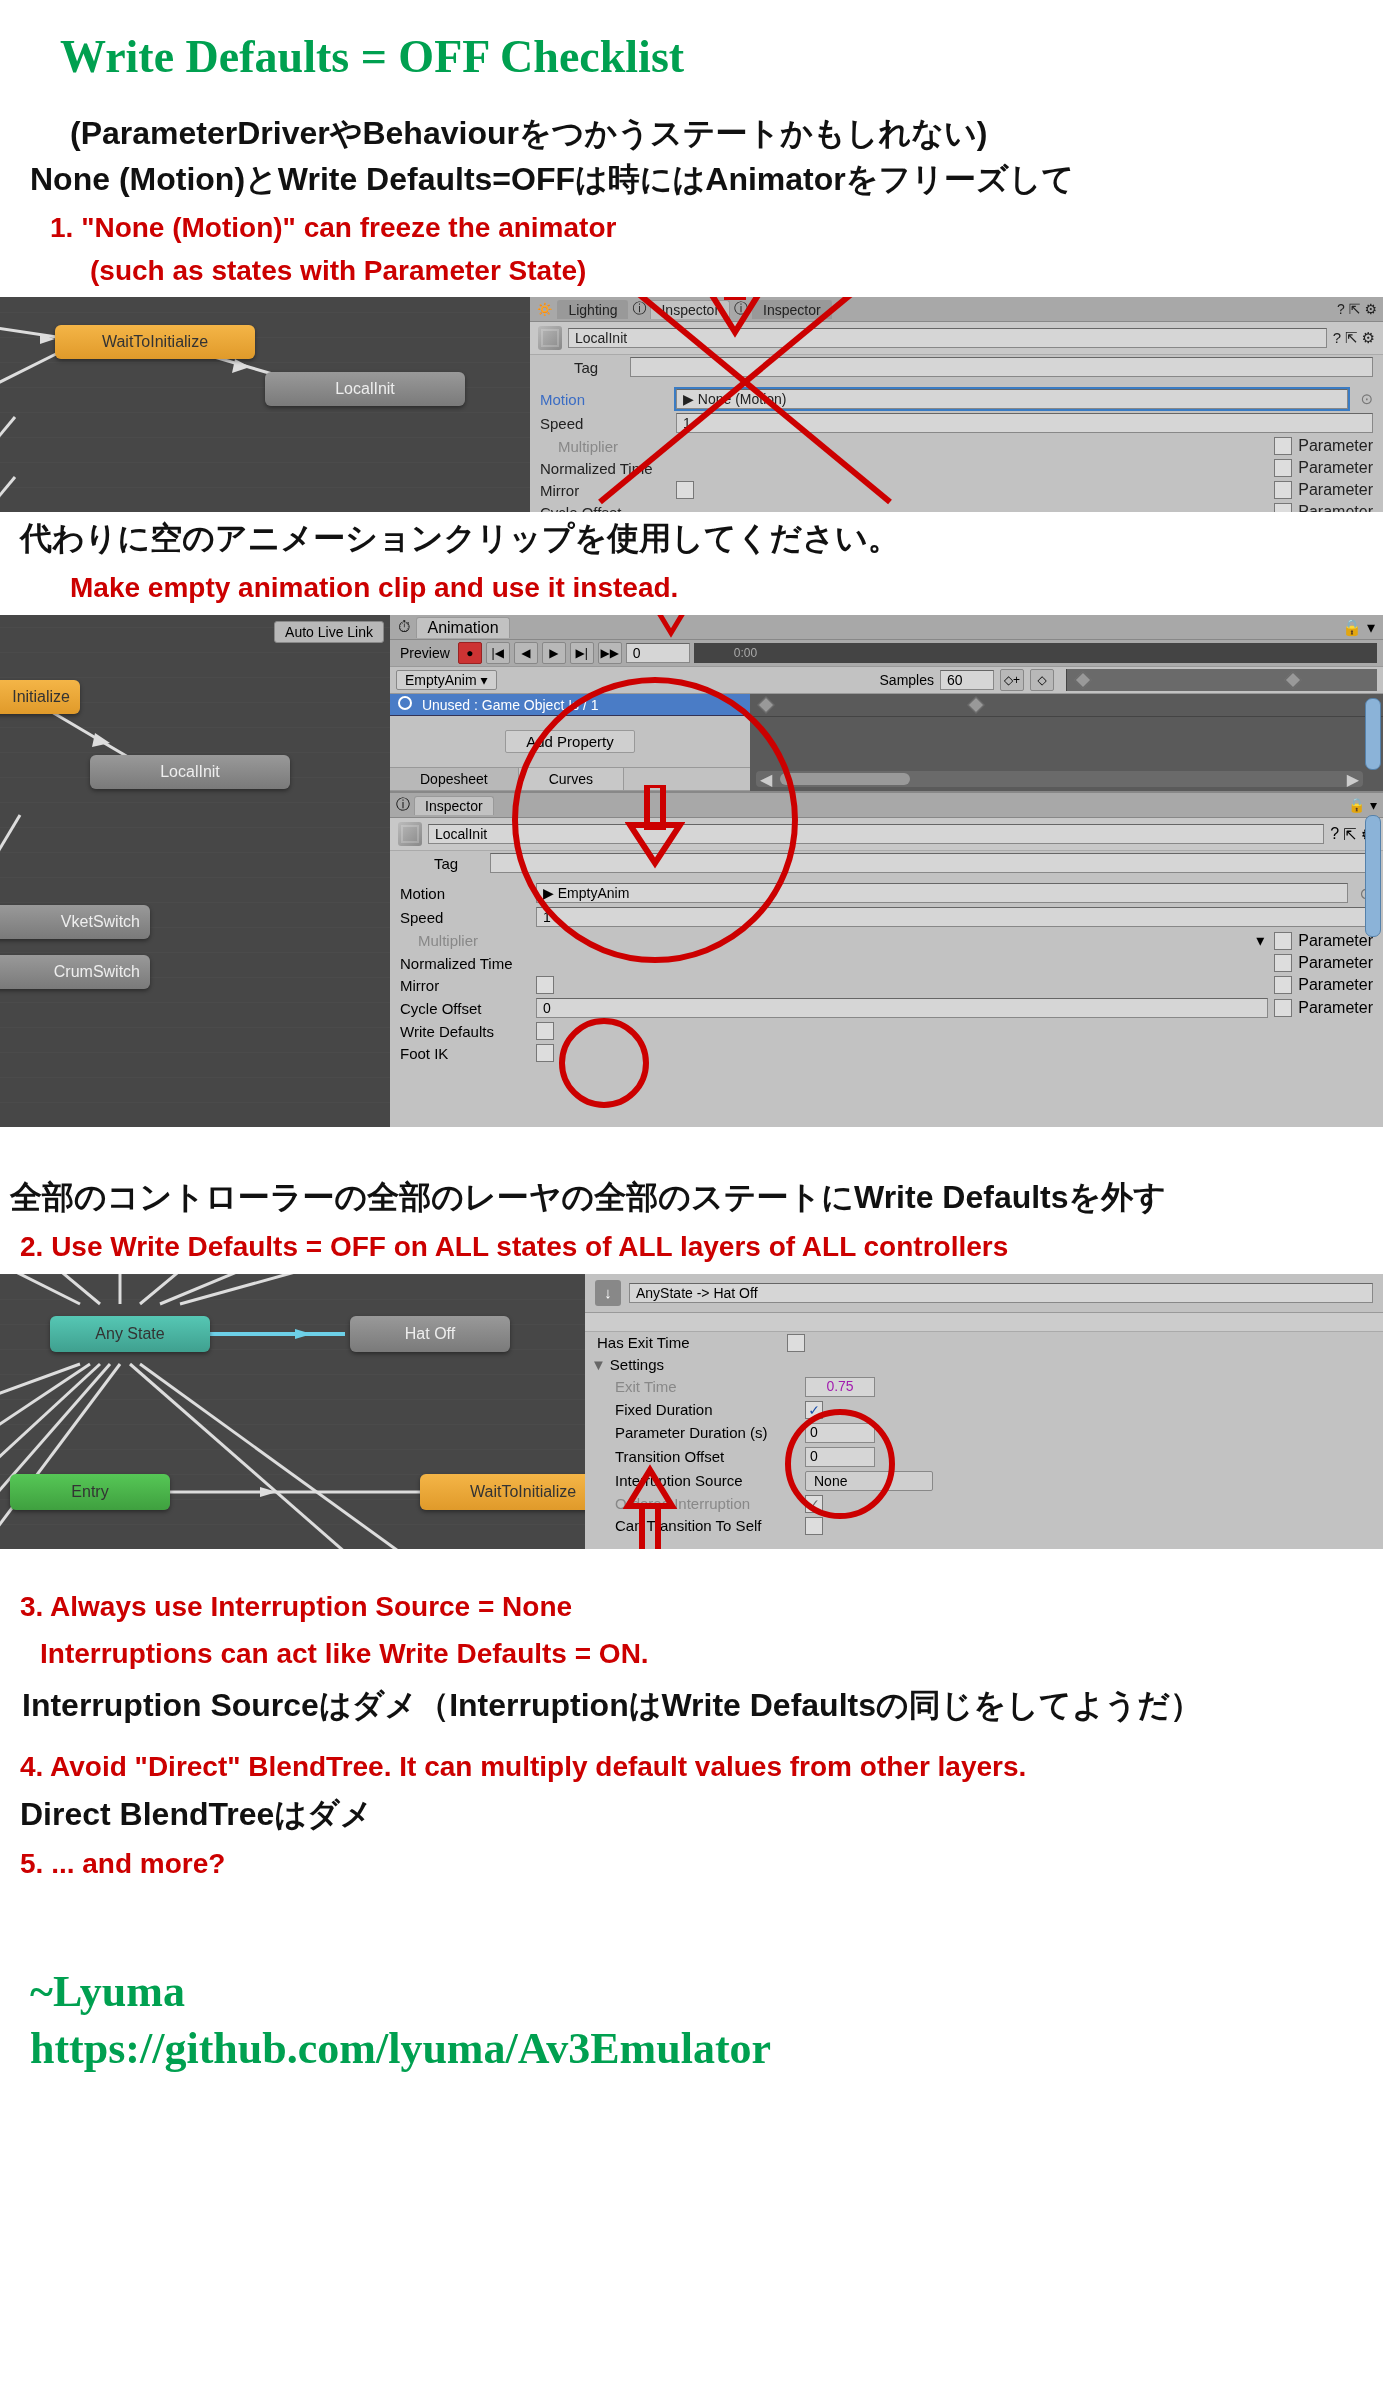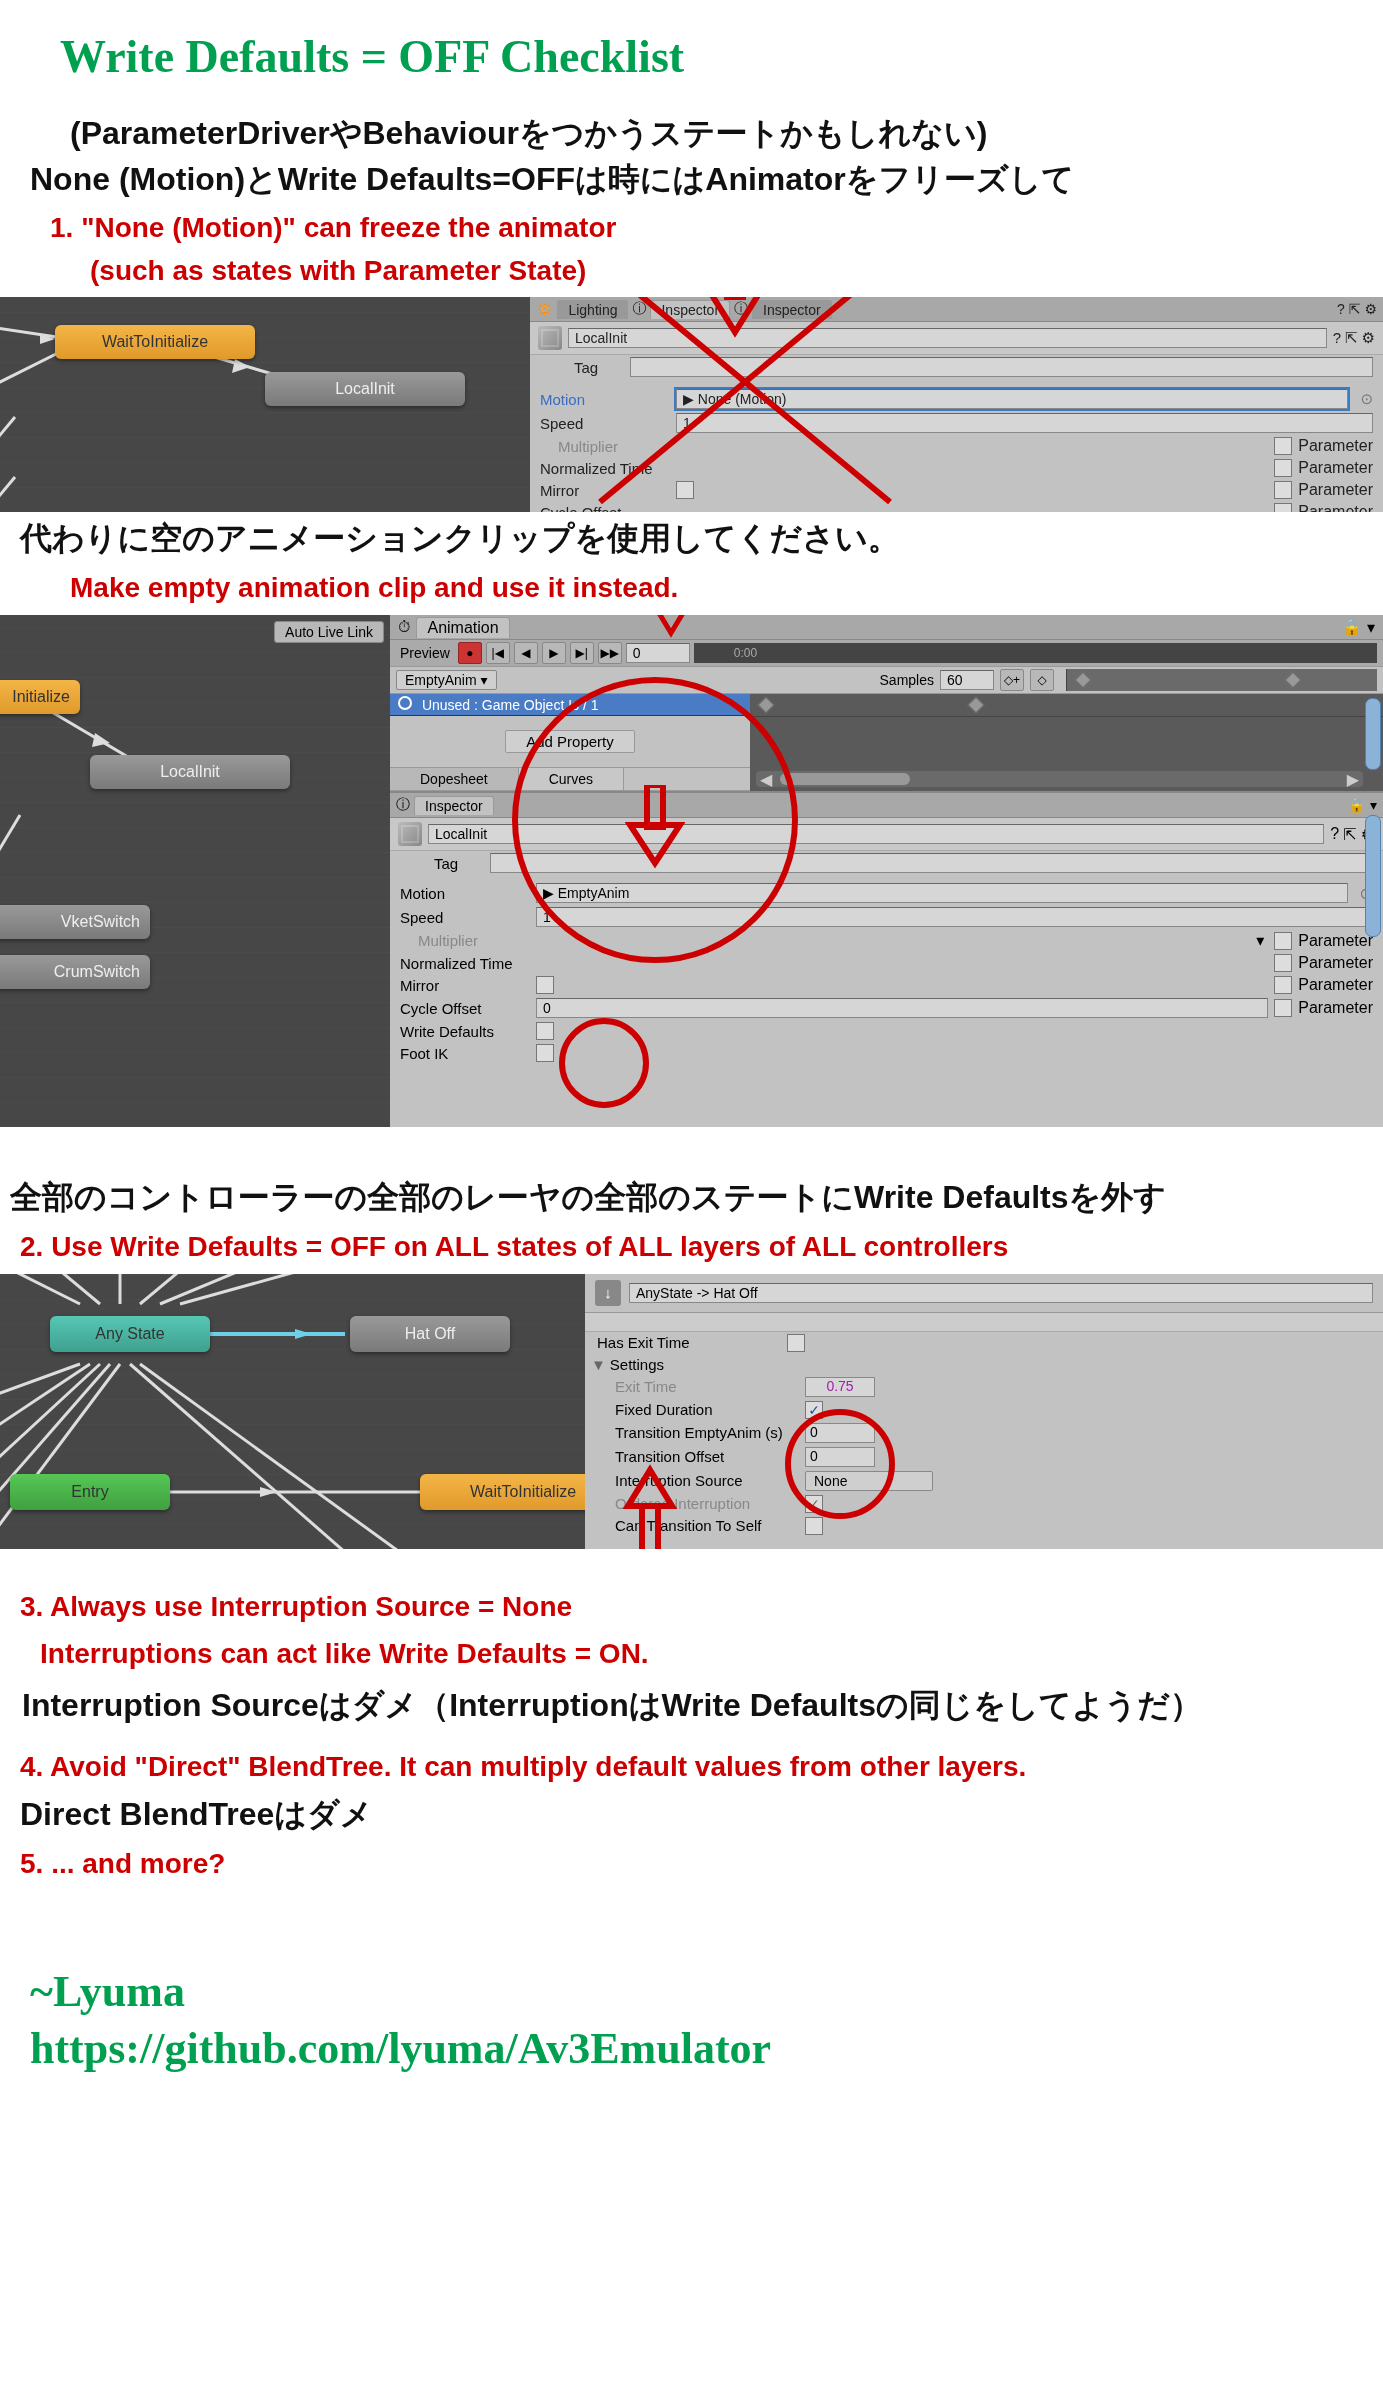--- a/index.html
+++ b/index.html
@@ -546,21 +546,21 @@
       </div>
       <div class="settings-row">
         <div class="settings-label grey">Exit Time</div>
         <div class="num-input" style="color:#a21caf;text-align:center;">0.75</div>
       </div>
       <div class="settings-row">
         <div class="settings-label">Fixed Duration</div>
         <div class="checkbox">✓</div>
       </div>
       <div class="settings-row">
-        <div class="settings-label">Transition EmptyAnim (s)</div>
+        <div class="settings-label">Parameter Duration (s)</div>
         <div class="num-input">0</div>
       </div>
       <div class="settings-row">
         <div class="settings-label">Transition Offset</div>
         <div class="num-input">0</div>
       </div>
       <div class="settings-row">
         <div class="settings-label">Interruption Source</div>
         <div class="dropdown" style="width:110px;"><span>None</span></div>
       </div>

